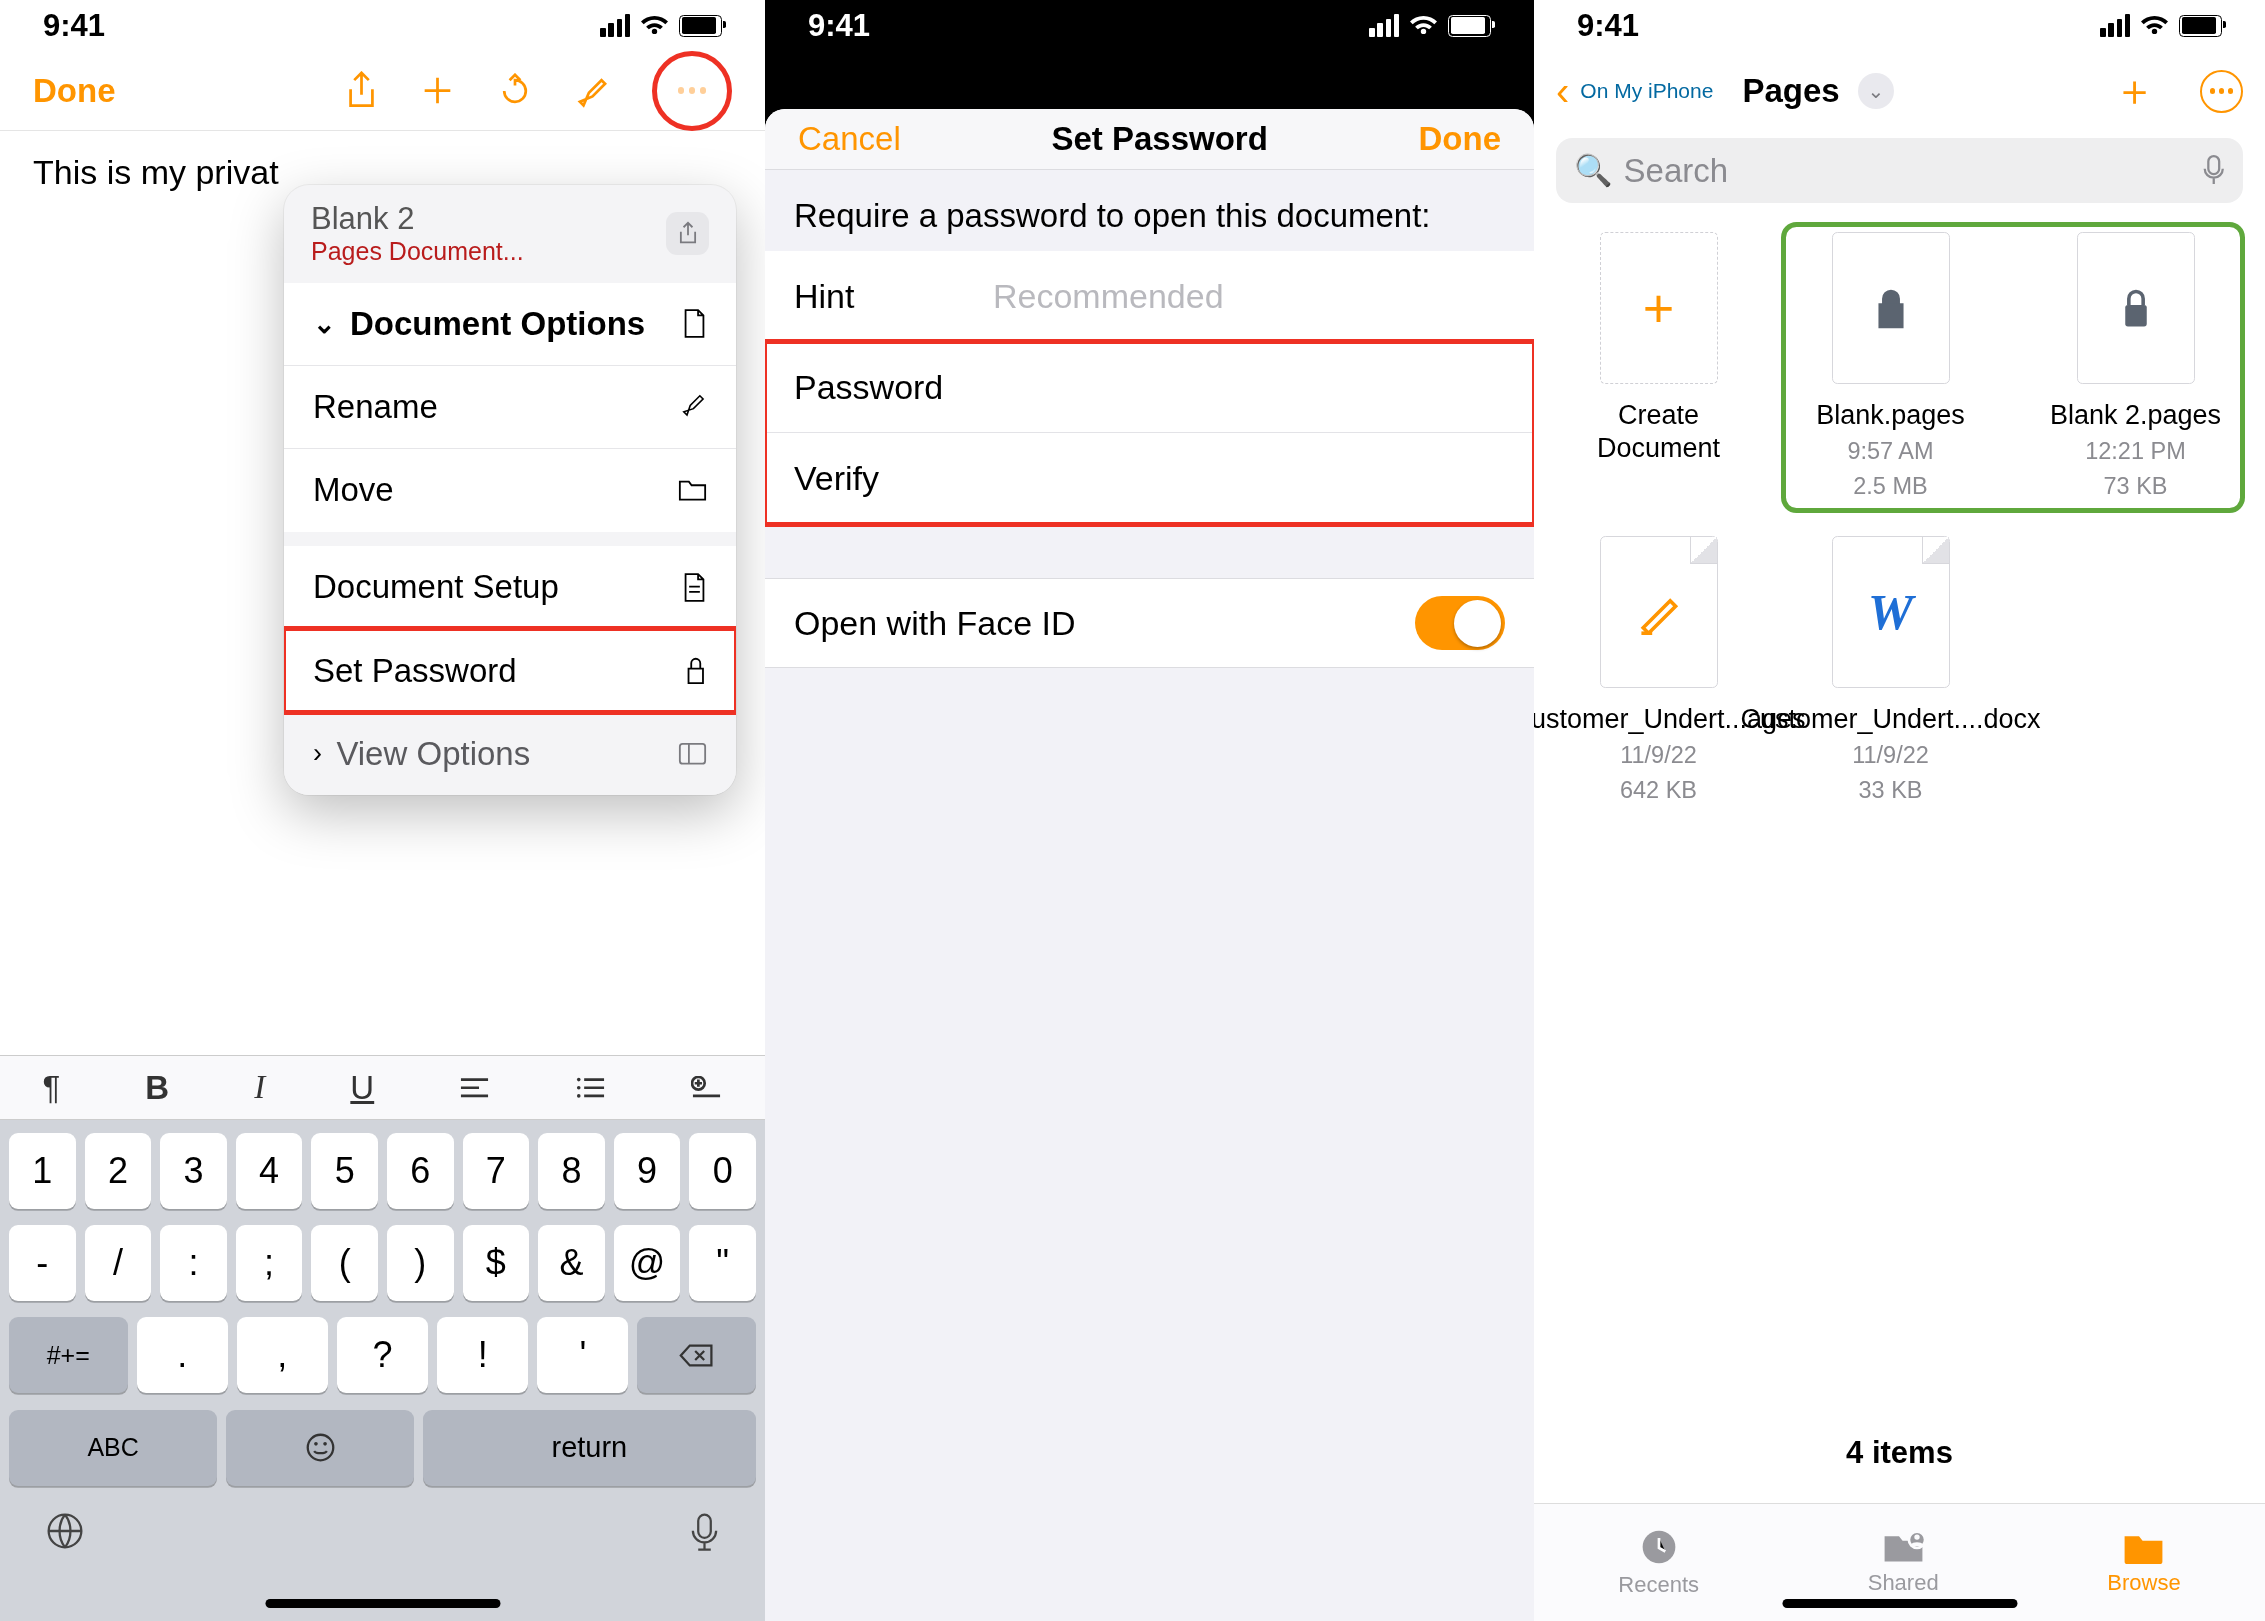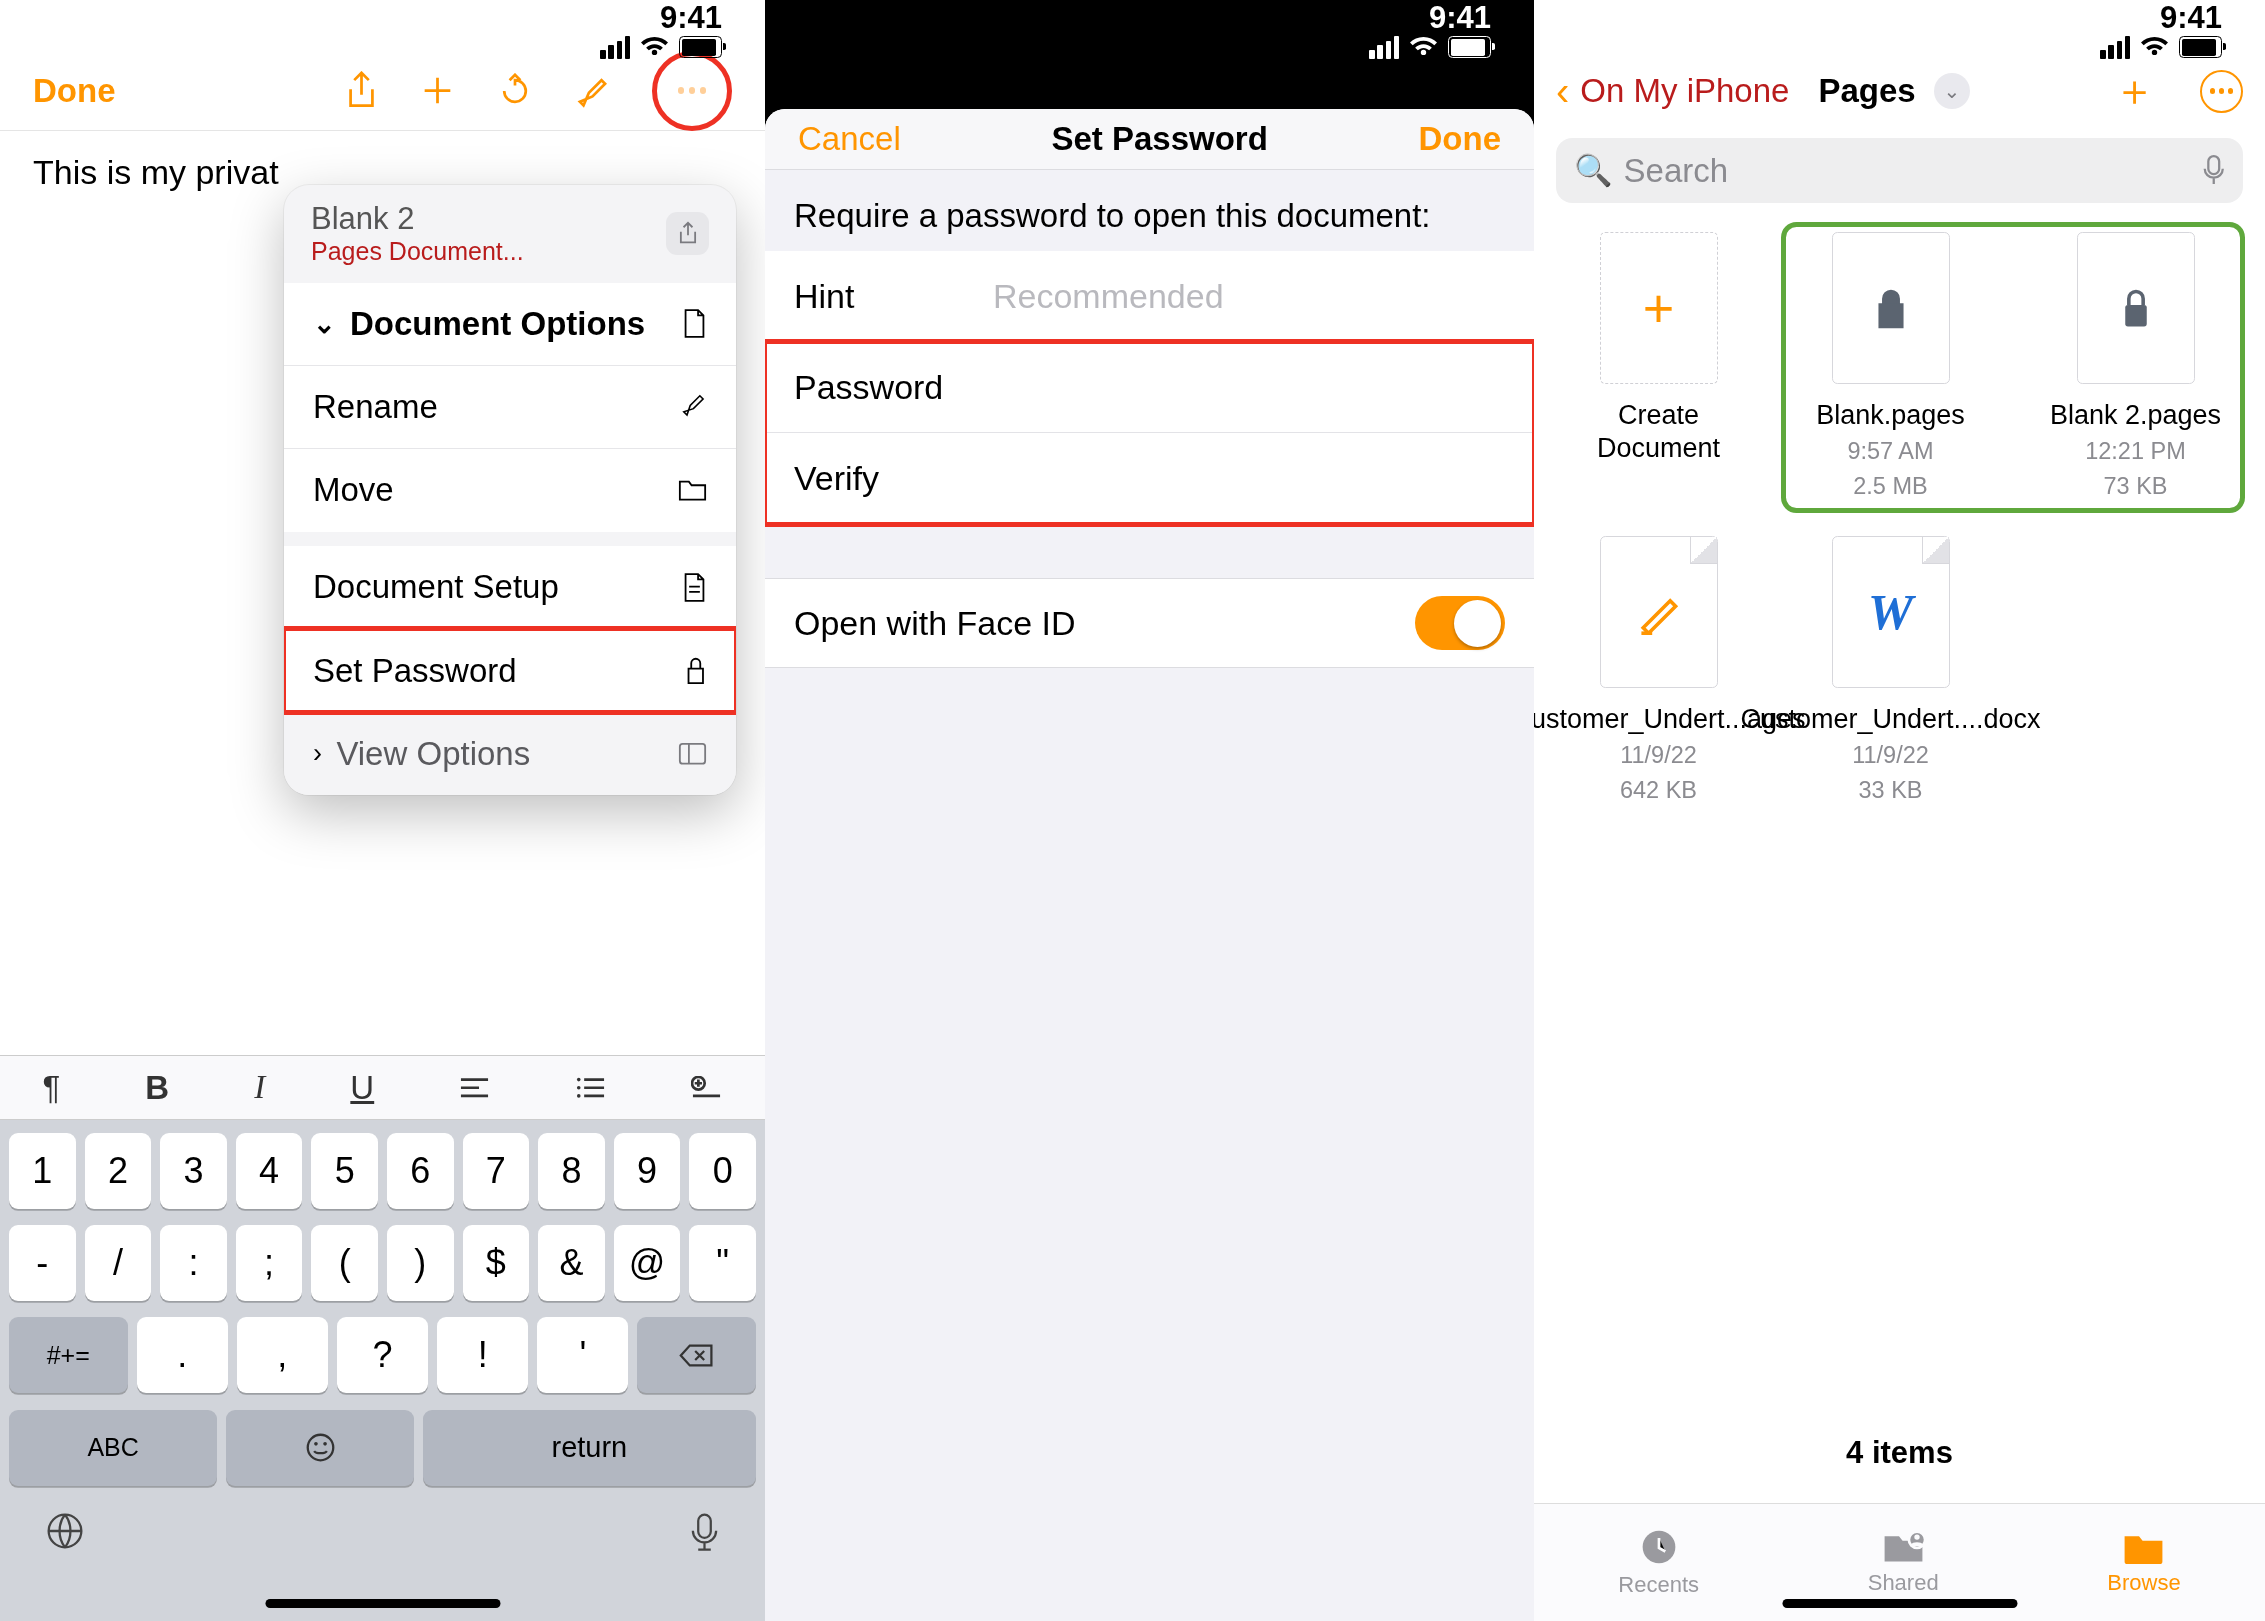--- a/index.html
+++ b/index.html
@@ -19,22 +19,22 @@
     position: relative;
     height: 100%;
     overflow: hidden;
   }
   .phone1 { width: 765px; background:#fff;}
   .phone2 { width: 769px; background:#000;}
   .phone3 { width: 731px; background:#fff;}
 
   
   .status {
-    display:flex; align-items:flex-end; justify-content:space-between;
-    height:51px; padding:0 43px; font-size:31px; font-weight:600;flex-direction:column;
+    display:flex; align-items:center; justify-content:space-between;
+    height:51px; padding:0 43px; font-size:31px; font-weight:600;
   }
   .status.white { color:#fff; }
   .status-right { display:flex; align-items:center; gap:11px;}
   .bars { display:flex; align-items:flex-end; gap:2.7px;}
   .bars span { width:5.4px; background:#000; border-radius:0.9px;}
   .bars span:nth-child(1){height:9px}.bars span:nth-child(2){height:13.6px}.bars span:nth-child(3){height:18px}.bars span:nth-child(4){height:22.6px}
   .status.white .bars span{background:#fff;}
   .battery{width:43px;height:22px;border:1.8px solid #000;border-radius:4.5px;position:relative;}
   .battery::after{content:"";position:absolute;right:-5.4px;top:5.4px;width:3.6px;height:7.2px;background:#000;border-radius:0 1.8px 1.8px 0;}
   .battery .fill{position:absolute;inset:1.8px 5.4px 1.8px 1.8px;background:#000;border-radius:1.8px;}
@@ -117,21 +117,21 @@
   .frow:last-child{border-bottom:none;}
   .frow .lbl{width:199px;}
   .frow .ph{color:#b9b9be;}
   .toggle-row{margin-top:54px;background:#fff;border-top:0.9px solid #dcdce0;border-bottom:0.9px solid #dcdce0;display:flex;align-items:center;justify-content:space-between;height:90px;padding:0 29px;font-size:34px;}
   .switch{width:90px;height:54px;background:#ff9500;border-radius:54px;position:relative;}
   .switch::after{content:"";position:absolute;right:3.6px;top:3.6px;width:47px;height:47px;background:#fff;border-radius:50%;box-shadow:0 1.8px 3.6px rgba(0,0,0,.3);}
 
   
   .nav3{display:flex;align-items:center;height:80px;padding:0 22px;gap:11px;}
   .back-ch{color:#ff9500;font-size:40px;font-weight:400;}
-  .back-txt{color:#b91c1c;font-size:33px;}
+  .back-txt{color:#0369a1;font-size:21px;}
   .loc-title{font-size:33px;font-weight:700;margin-left:18px;}
   .loc-chip{width:36px;height:36px;border-radius:50%;background:#e9e9ee;display:flex;align-items:center;justify-content:center;color:#7a7a7f;font-size:20px;margin-left:7.2px;}
   .nav-spacer{flex:1;}
   .plus-btn{color:#ff9500;font-size:43px;font-weight:300;}
   .more-circ{width:43px;height:43px;border-radius:50%;border:2.7px solid #ff9500;display:flex;align-items:center;justify-content:center;}
   .more-circ .d{display:flex;gap:3.6px;}
   .more-circ .d span{width:5.4px;height:5.4px;border-radius:50%;background:#ff9500;}
   .search{margin:7.2px 22px 0 22px;height:65px;background:#eeeeef;border-radius:16.3px;display:flex;align-items:center;padding:0 18px;gap:11px;}
   .search .mag{color:#8b8b90;font-size:31px;}
   .search .txt{flex:1;color:#8b8b90;font-size:33px;}

